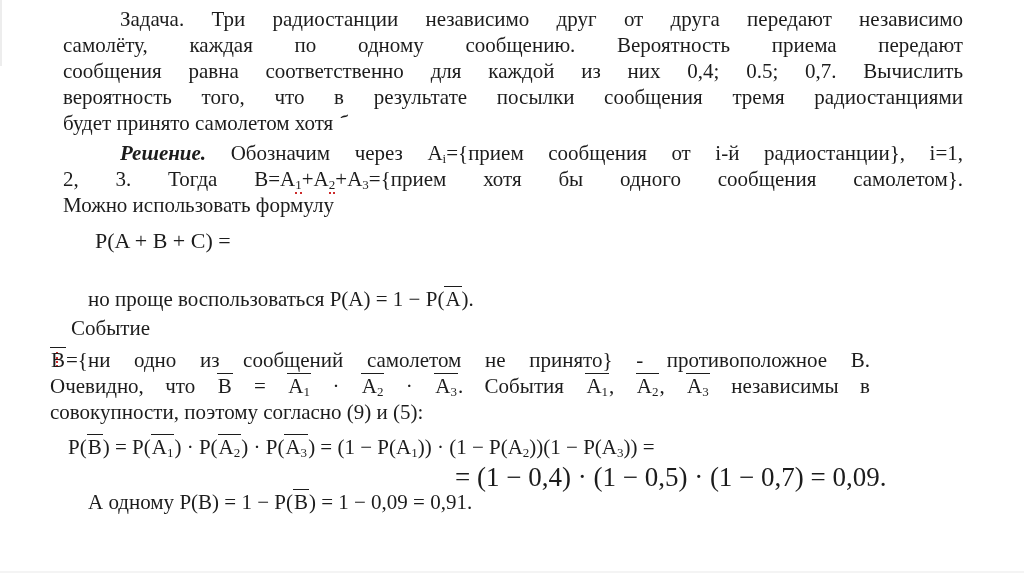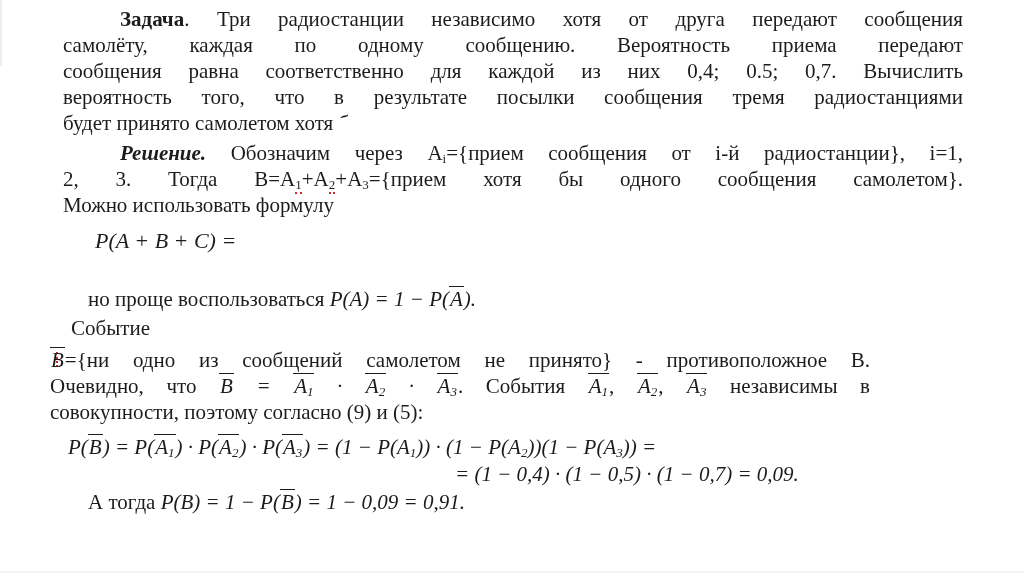--- a/index.html
+++ b/index.html
@@ -5,51 +5,51 @@
   html,body{margin:0;padding:0;background:#ffffff;}
   .page{
     position:relative;width:1024px;height:574px;background:#ffffff;
     overflow:hidden;color:#1c1c1c;
     font-family:"Liberation Serif","DejaVu Serif",serif;
   }
   .blk{position:absolute;font-size:21px;}
   .tline{line-height:26px;white-space:normal;}
   .just{text-align:justify;text-align-last:justify;}
   .ind{text-indent:57px;}
-  .b{font-weight:bold;}
+  .b{font-weight:normal;}
   .bi{font-weight:bold;font-style:italic;}
-  .mi{font-style:italic;}
+  .mi{}
   sub{font-size:0.62em;line-height:0;vertical-align:-0.24em;}
   .over{display:inline-block;border-top:1.4px solid #1c1c1c;line-height:1.08;padding:1px 1px 0 1px;}
   .spsub{border-bottom:2px dotted #cc2b2b;}
   .math{font-size:22px;white-space:nowrap;}
 
   
   #problem{left:63px;top:6px;width:900px;}
   #clip-mask{left:337px;top:118px;width:630px;height:22px;background:#ffffff;}
   #solution{left:63px;top:140px;width:900px;}
   #formula-sum-1{left:95px;top:228px;}
   #formula-sum-2{left:148px;top:255px;}
   #simpler-note{left:88px;top:286px;}
   #event-label{left:71px;top:316px;}
   #complement{left:50px;top:347px;width:820px;}
   #formula-prod-1{left:68px;top:434px;font-size:21px;text-align:center;}
-  #formula-prod-2{left:455px;top:462px;font-size:21px;}
+  #formula-prod-2{left:455px;top:462px;font-size:27px;}
   #conclusion{left:88px;top:489px;}
   #spell-tick{left:56px;top:352px;width:0;height:15px;border-left:2px dotted #cc2b2b;}
   #edge-left{left:0;top:0;width:2px;height:66px;background:#ededed;}
   #edge-bottom{left:0;top:571px;width:1024px;height:2px;background:#f4f4f4;}
 </style>
 </head>
 <body>
 
 <div class="page">
 
   <div id="problem" class="blk">
-      <div class="tline just ind"><span class="b">Задача</span><span>. Три радиостанции независимо хотя от друга передают сообщения</span></div>
+      <div class="tline just ind"><span class="b">Задача</span><span>. Три радиостанции независимо друг от друга передают независимо</span></div>
       <div class="tline just"><span>самолёту, каждая по одному сообщению. Вероятность приема передают</span></div>
       <div class="tline just"><span>сообщения равна соответственно для каждой из них 0,4; 0.5; 0,7. Вычислить</span></div>
       <div class="tline just"><span>вероятность того, что в результате посылки сообщения тремя радиостанциями</span></div>
       <div class="tline"><span>будет принято самолетом хотя бы одно</span></div>
     </div>
 
   <div id="clip-mask" class="blk"></div>
 
   <div id="solution" class="blk">
       <div class="tline just ind"><span class="bi">Решение.</span><span> Обозначим через A<sub>i</sub></span><span>={прием сообщения от i-й радиостанции}, i=1,</span></div>
@@ -69,17 +69,17 @@
   <div id="complement" class="blk">
       <div class="tline just"><span class="mi over">B</span><span>={ни одно из сообщений самолетом не принято} - противоположное B.</span></div>
       <div class="tline just"><span>Очевидно, что </span><span class="mi over">B</span><span class="mi"> = </span><span class="mi over">A<sub>1</sub></span><span class="mi"> · </span><span class="mi over">A<sub>2</sub></span><span class="mi"> · </span><span class="mi over">A<sub>3</sub></span><span>. События </span><span class="mi over">A<sub>1</sub></span><span>, </span><span class="mi over">A<sub>2</sub></span><span>, </span><span class="mi over">A<sub>3</sub></span><span> независимы в</span></div>
       <div class="tline"><span>совокупности, поэтому согласно (9) и (5):</span></div>
     </div>
 
   <div id="formula-prod-1" class="blk math"><span class="mi">P(</span><span class="mi over">B</span><span class="mi">) = P(</span><span class="mi over">A<sub>1</sub></span><span class="mi">) · P(</span><span class="mi over">A<sub>2</sub></span><span class="mi">) · P(</span><span class="mi over">A<sub>3</sub></span><span class="mi">) = (1 − P(A<sub>1</sub></span><span class="mi">)) · (1 − P(A<sub>2</sub></span><span class="mi">))(1 − P(A<sub>3</sub></span><span class="mi">)) =</span></div>
 
   <div id="formula-prod-2" class="blk math"><span class="mi">= (1 − 0,4) · (1 − 0,5) · (1 − 0,7) = 0,09.</span></div>
 
-  <div id="conclusion" class="blk"><span>А тогда </span><span class="mi">P(B) = 1 − P(</span><span class="mi over">B</span><span class="mi">) = 1 − 0,09 = 0,91.</span></div>
+  <div id="conclusion" class="blk"><span>А одному </span><span class="mi">P(B) = 1 − P(</span><span class="mi over">B</span><span class="mi">) = 1 − 0,09 = 0,91.</span></div>
 
   <div id="edge-left" class="blk"></div>
   <div id="edge-bottom" class="blk"></div>
 </div>
 
 </body></html>

